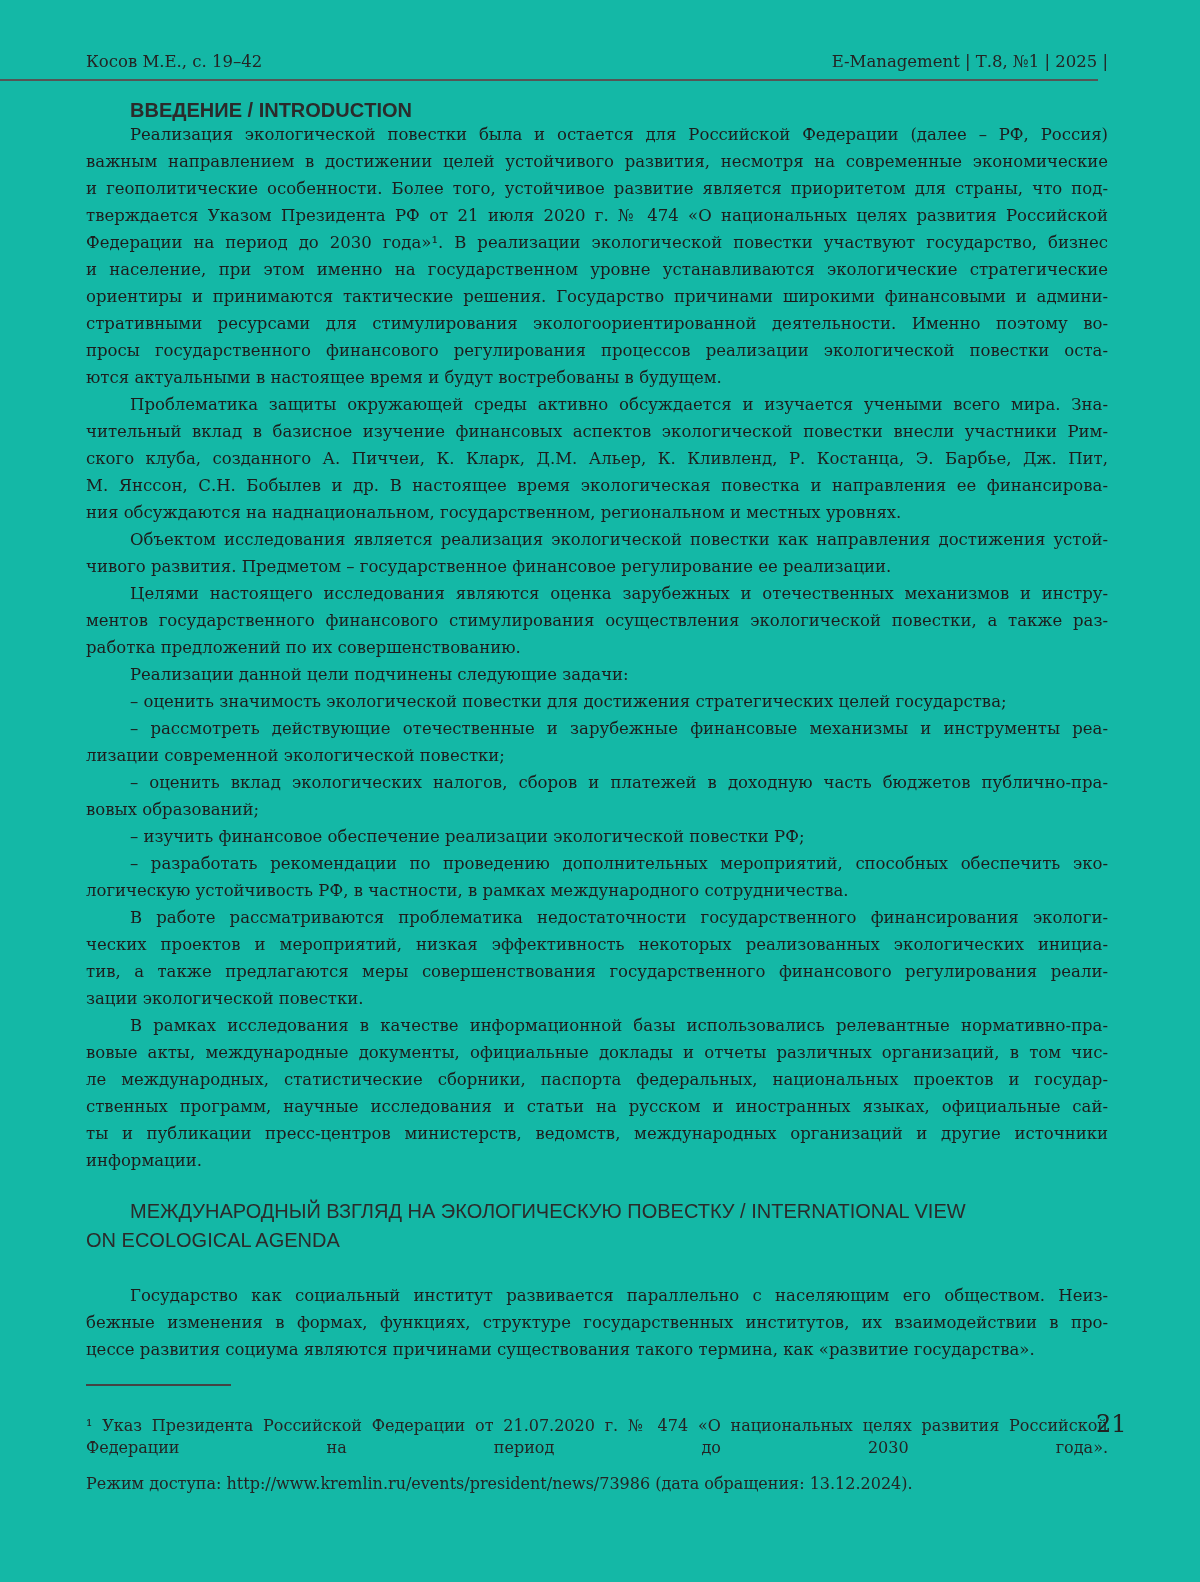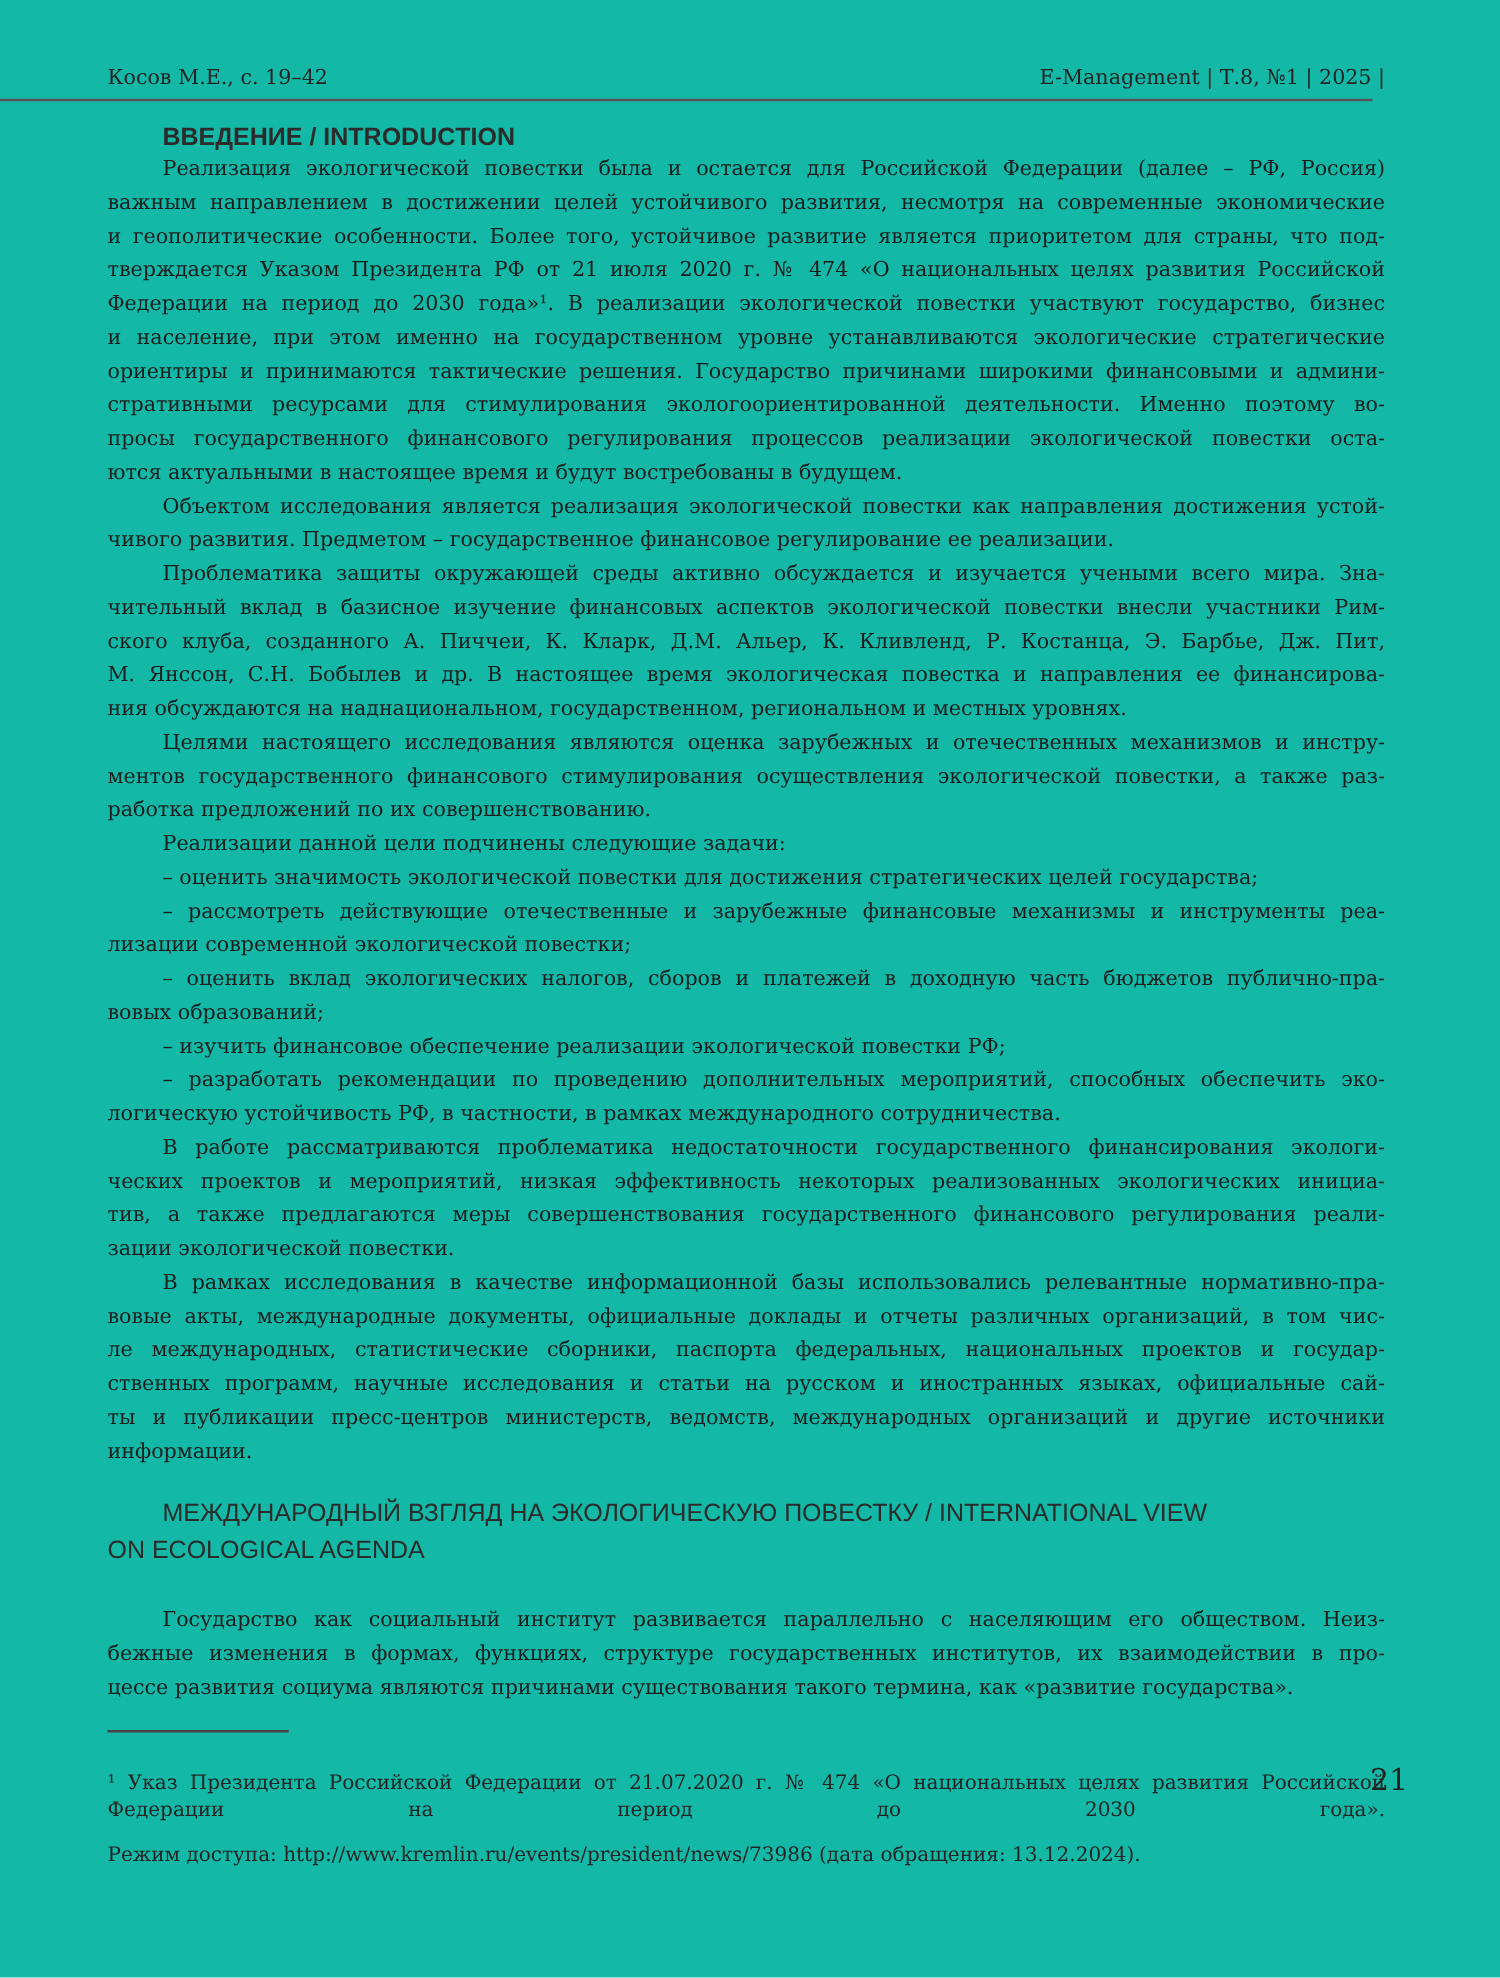--- a/index.html
+++ b/index.html
@@ -109,29 +109,29 @@
           <div class="line">и геополитические особенности. Более того, устойчивое развитие является приоритетом для страны, что под-</div>
           <div class="line">тверждается Указом Президента РФ от 21 июля 2020 г. № 474 «О национальных целях развития Российской</div>
           <div class="line">Федерации на период до 2030 года»¹. В реализации экологической повестки участвуют государство, бизнес</div>
           <div class="line">и население, при этом именно на государственном уровне устанавливаются экологические стратегические</div>
           <div class="line">ориентиры и принимаются тактические решения. Государство причинами широкими финансовыми и админи-</div>
           <div class="line">стративными ресурсами для стимулирования экологоориентированной деятельности. Именно поэтому во-</div>
           <div class="line">просы государственного финансового регулирования процессов реализации экологической повестки оста-</div>
           <div class="line last">ются актуальными в настоящее время и будут востребованы в будущем.</div>
         </div>
         <div class="para">
-          <div class="line first">Объектом исследования является реализация экологической повестки как направления достижения устой-</div>
-          <div class="line last">чивого развития. Предметом – государственное финансовое регулирование ее реализации.</div>
-        </div>
-        <div class="para">
           <div class="line first">Проблематика защиты окружающей среды активно обсуждается и изучается учеными всего мира. Зна-</div>
           <div class="line">чительный вклад в базисное изучение финансовых аспектов экологической повестки внесли участники Рим-</div>
           <div class="line">ского клуба, созданного А. Пиччеи, К. Кларк, Д.М. Альер, К. Кливленд, Р. Костанца, Э. Барбье, Дж. Пит,</div>
           <div class="line">М. Янссон, С.Н. Бобылев и др. В настоящее время экологическая повестка и направления ее финансирова-</div>
           <div class="line last">ния обсуждаются на наднациональном, государственном, региональном и местных уровнях.</div>
+        </div>
+        <div class="para">
+          <div class="line first">Объектом исследования является реализация экологической повестки как направления достижения устой-</div>
+          <div class="line last">чивого развития. Предметом – государственное финансовое регулирование ее реализации.</div>
         </div>
         <div class="para">
           <div class="line first">Целями настоящего исследования являются оценка зарубежных и отечественных механизмов и инстру-</div>
           <div class="line">ментов государственного финансового стимулирования осуществления экологической повестки, а также раз-</div>
           <div class="line last">работка предложений по их совершенствованию.</div>
         </div>
         <div class="para">
           <div class="line first last">Реализации данной цели подчинены следующие задачи:</div>
         </div>
         <div class="para">

